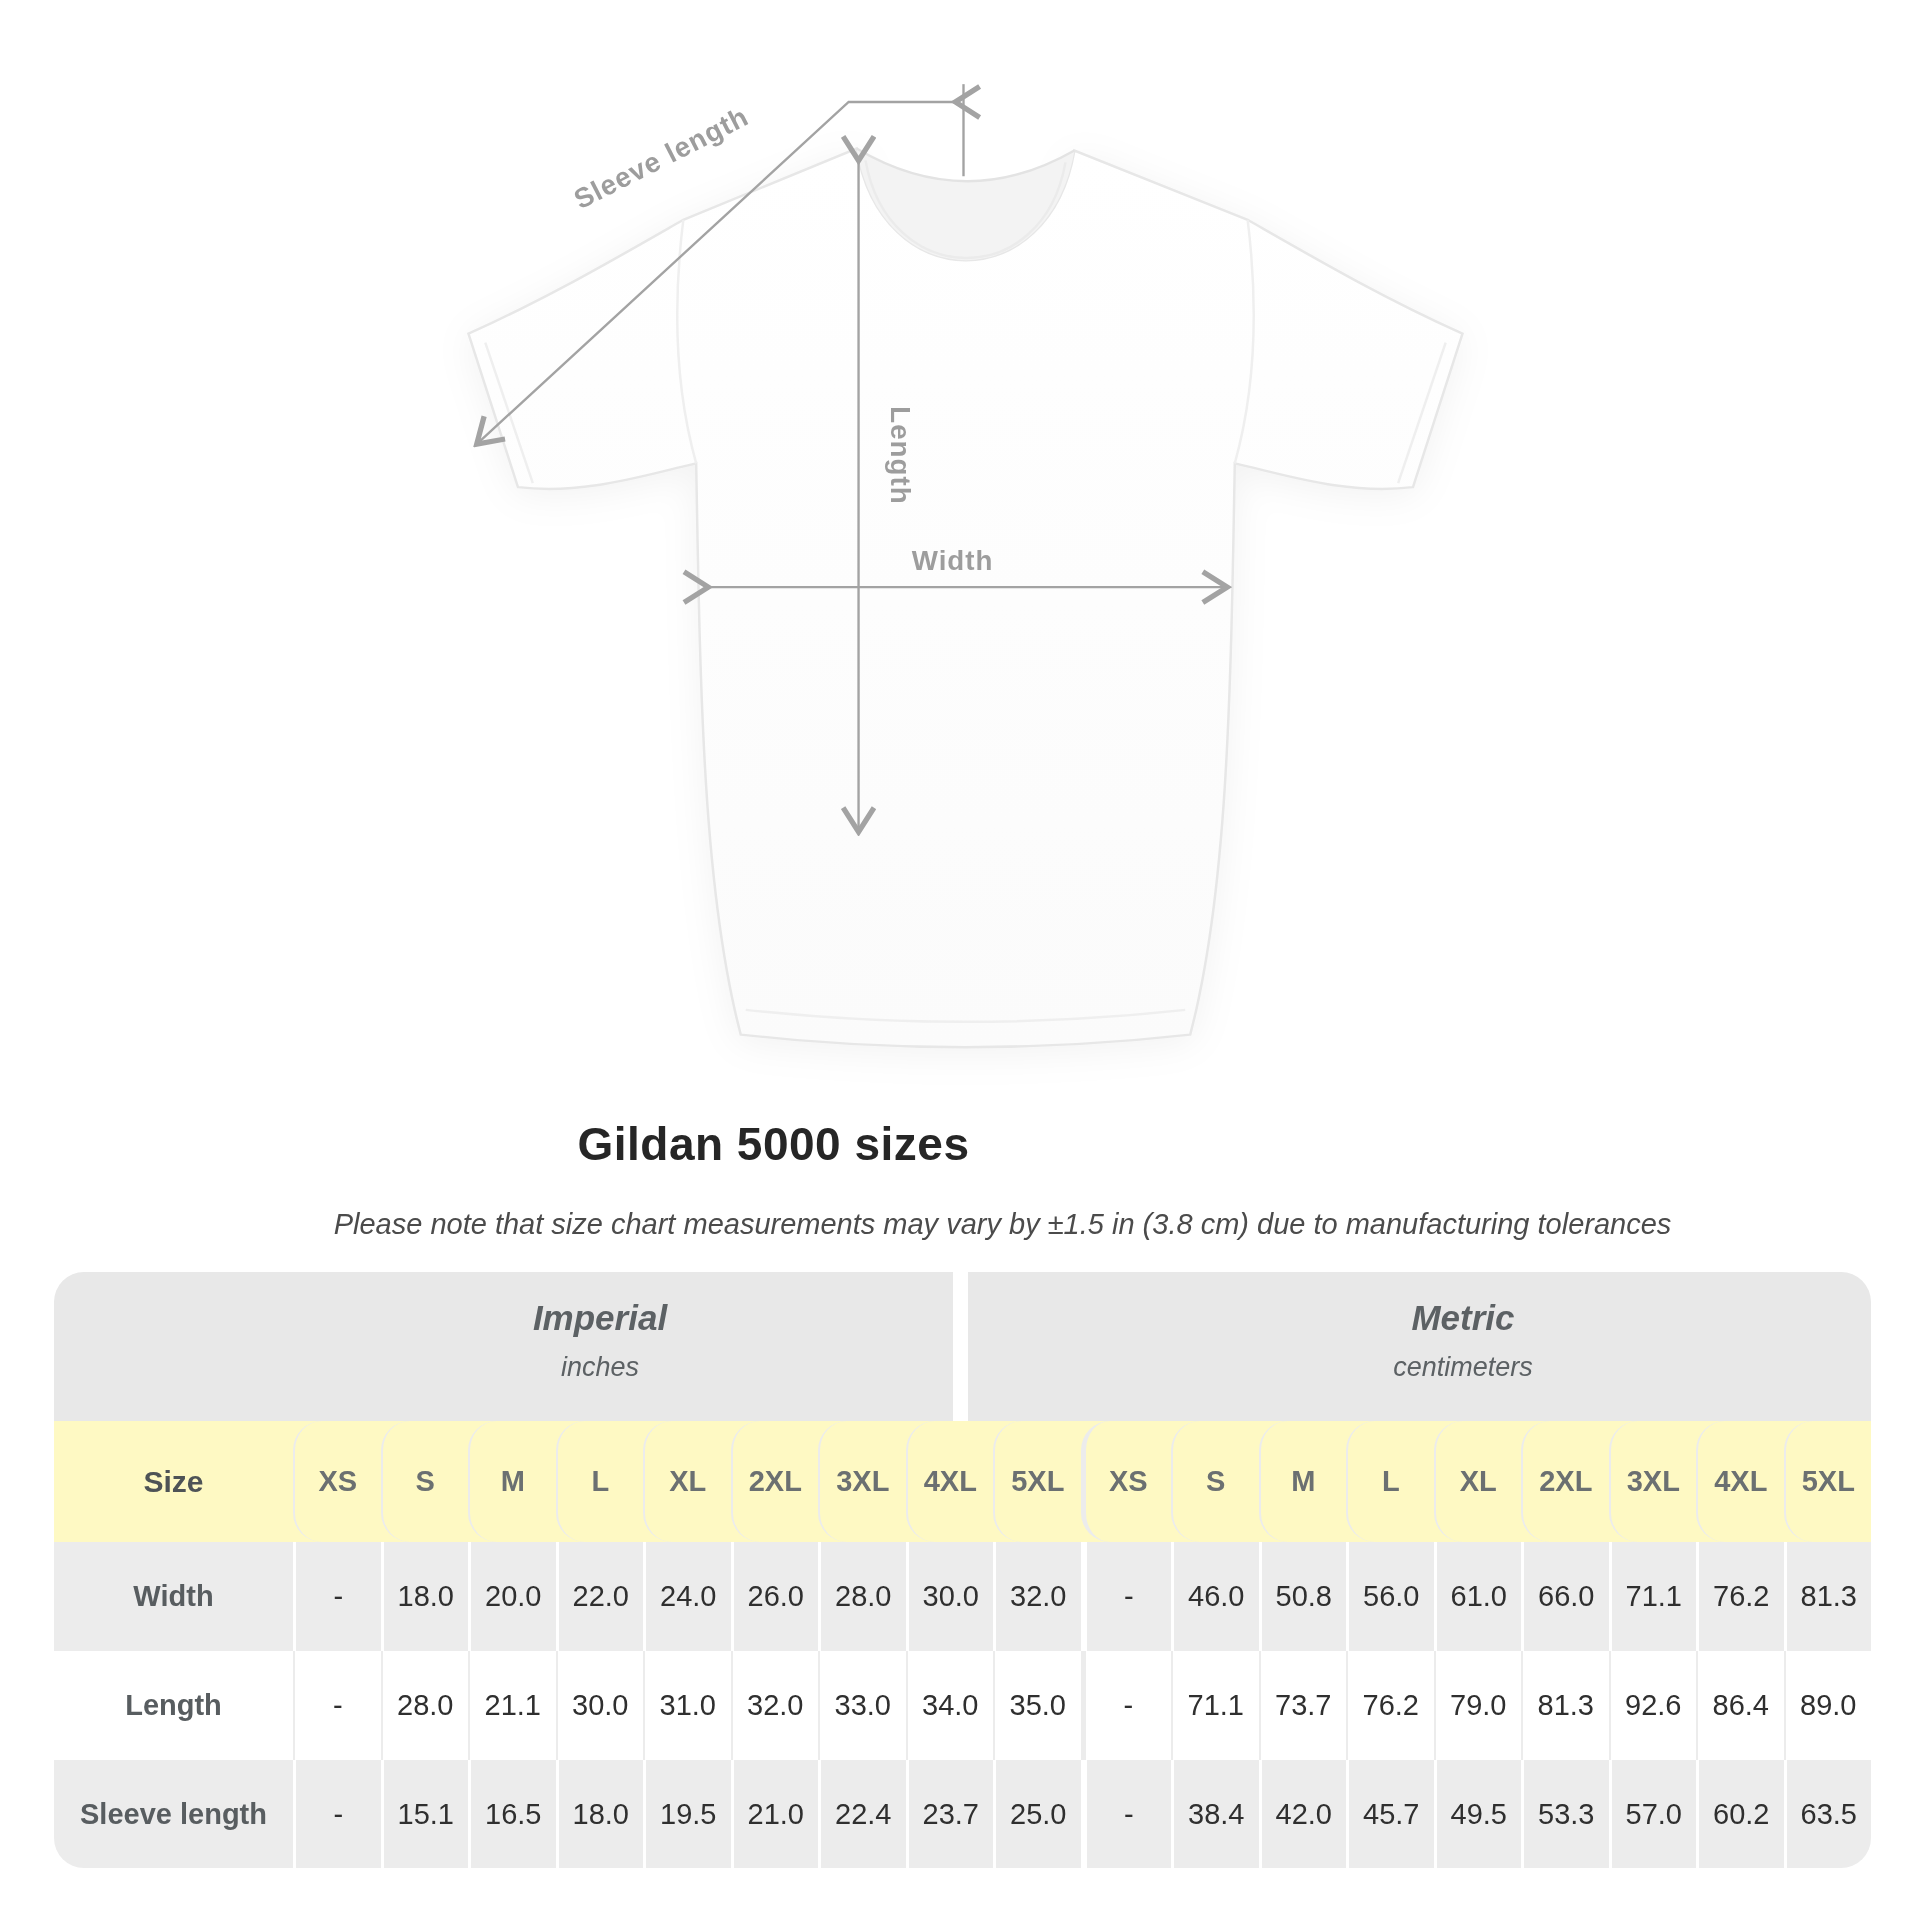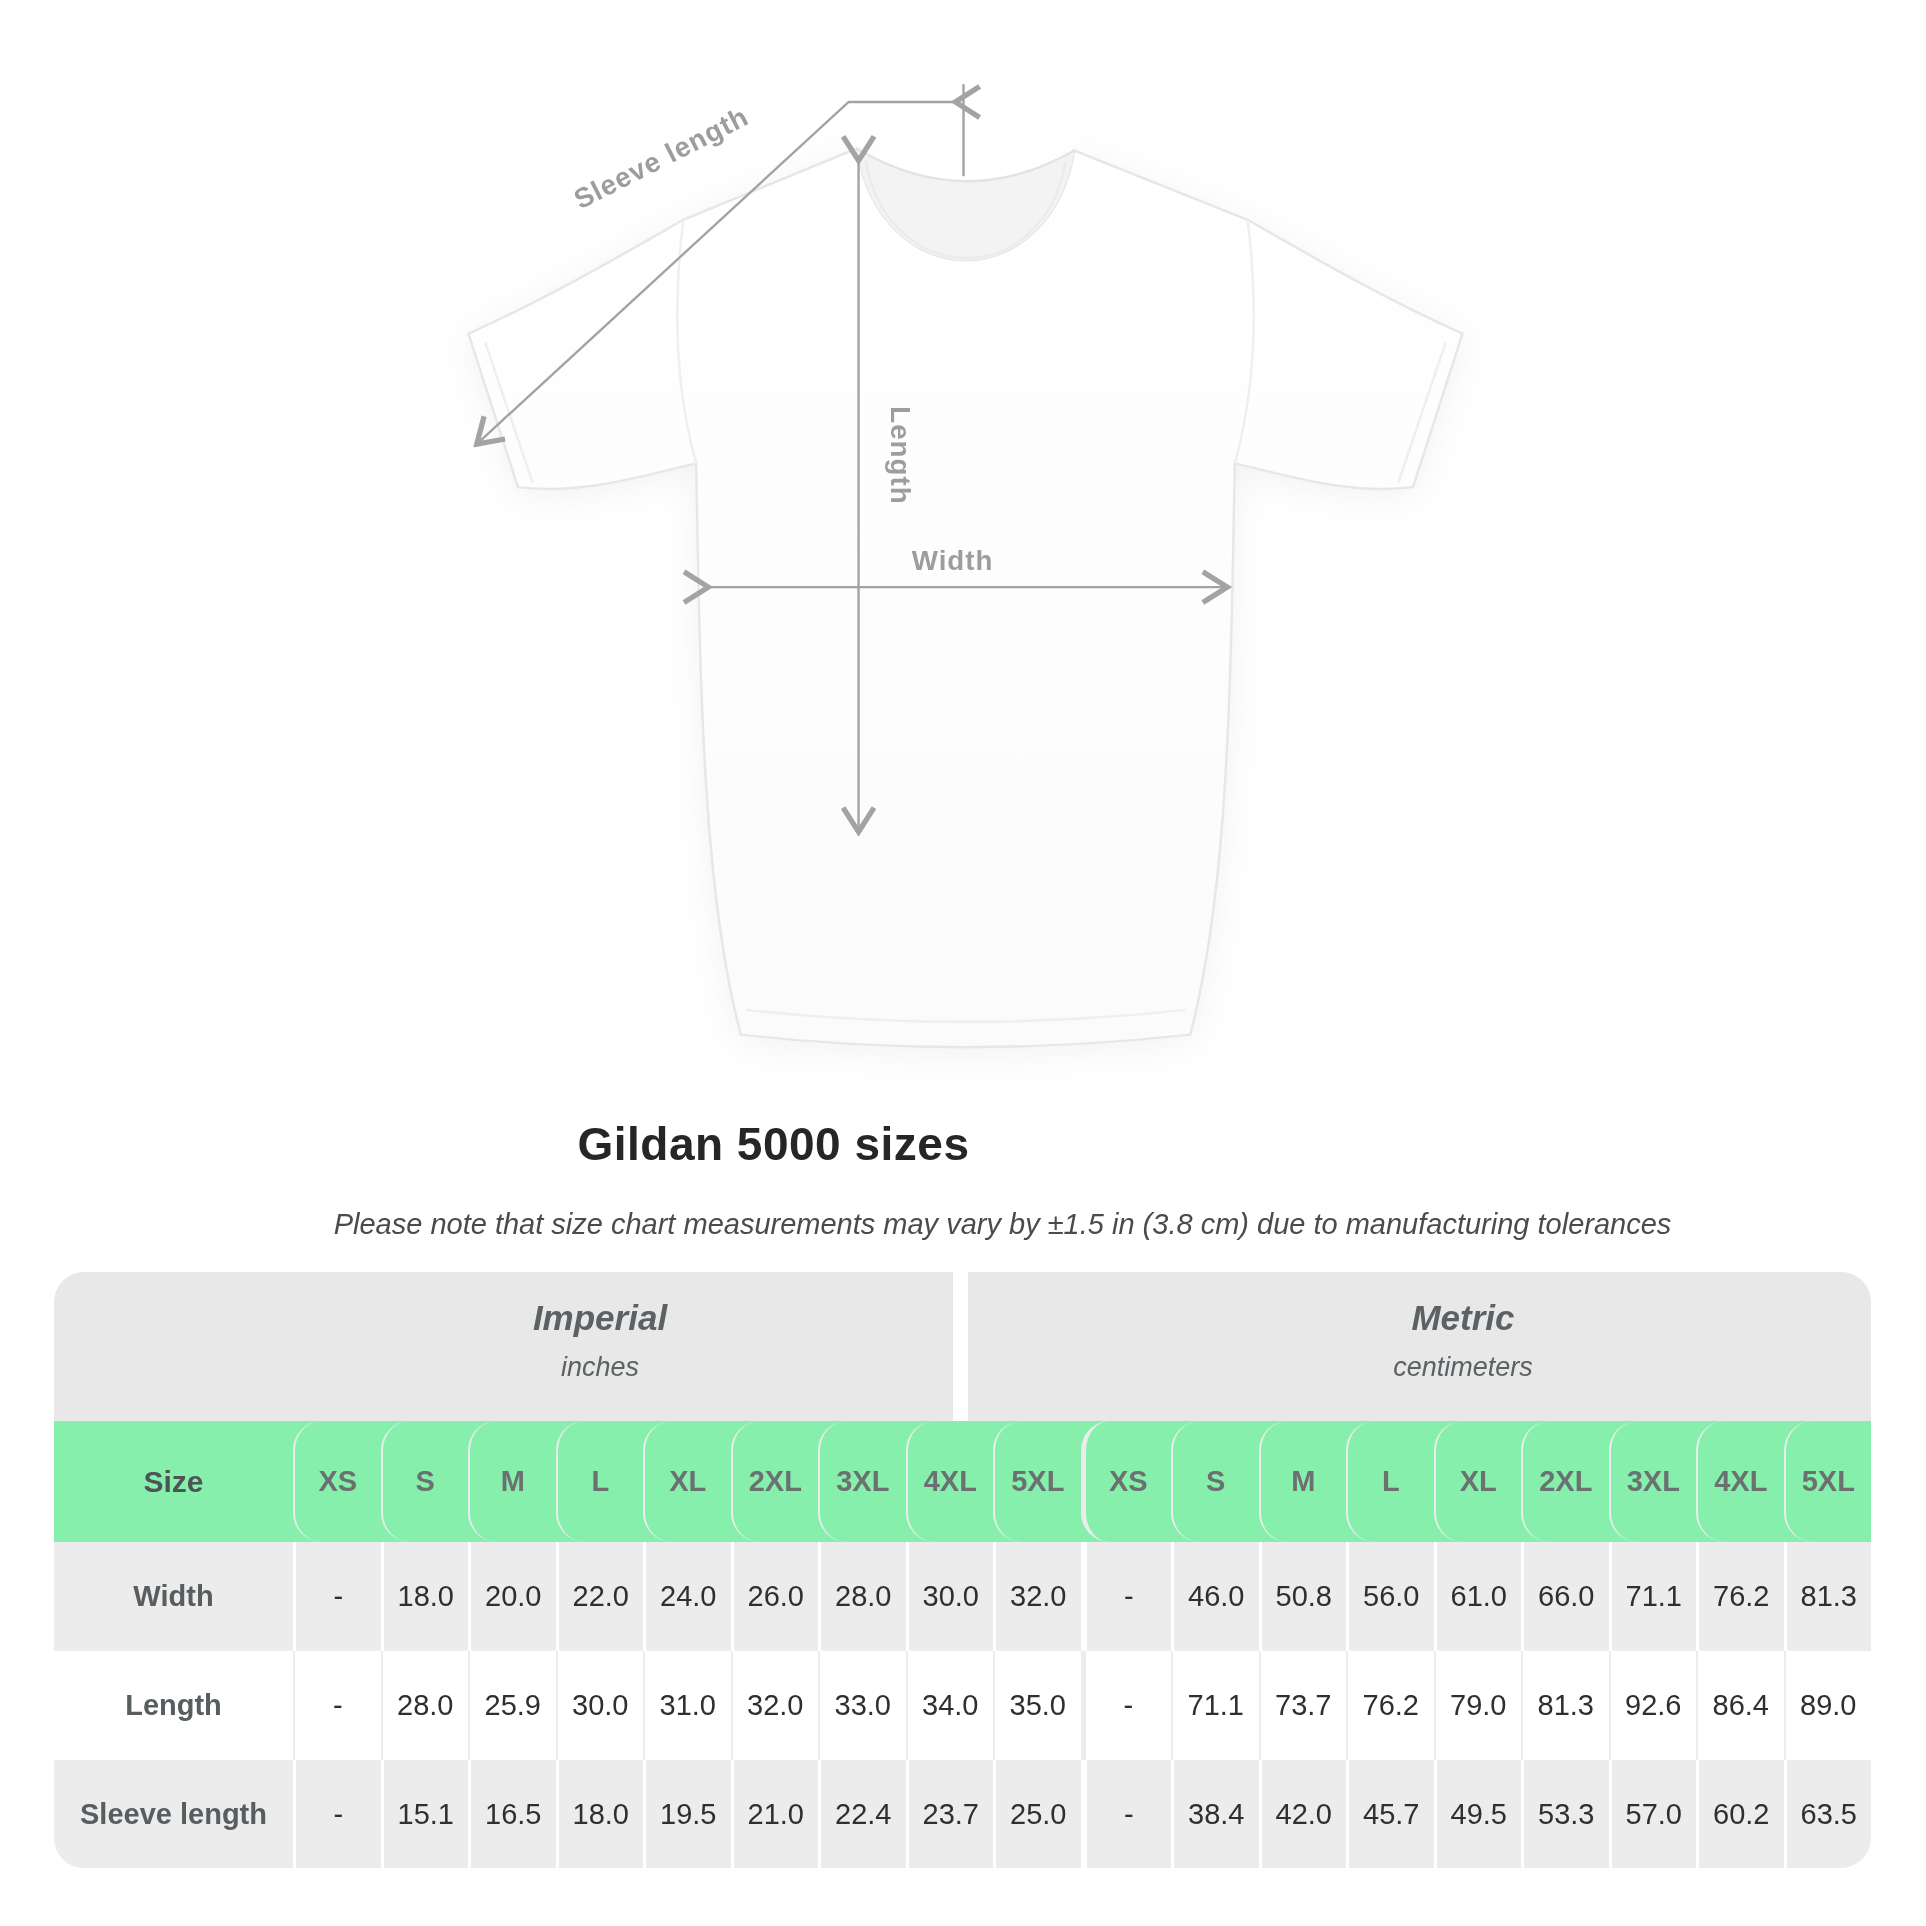--- a/index.html
+++ b/index.html
@@ -28,21 +28,21 @@
   .band-bg.right{left:914px;width:903px;border-radius:0 30px 0 0;}
   .band-label{position:absolute;top:0;transform:translateX(-50%);text-align:center;}
   .band-label .gname{font-size:35px;font-weight:bold;font-style:italic;color:#5c6164;margin-top:26px;}
   .band-label .gunit{font-size:27px;font-style:italic;color:#5c6164;margin-top:14px;}
   .trow{display:flex;width:1817px;}
   .trow .cell{
     flex:1;display:flex;align-items:center;justify-content:center;
     font-size:29px;color:#2f2f2f;
   }
   .trow .c0{flex:0 0 239px;font-weight:bold;color:#585d60;}
-  .row-header{height:121px;background:#86efac;}
+  .row-header{height:121px;background:#fef9c3;}
   .row-header .cell{font-weight:bold;color:#6b7071;}
   .row-header .c0{font-size:30px;color:#4e5356;}
   .row-header .cell + .cell{border-left:2px solid #ececec;border-radius:29px;}
   .row-header .sep-strong{border-left:5px solid #ececec !important;}
   .row-g{height:109px;background:#ececec;}
   .row-g .cell + .cell{border-left:3px solid #ffffff;}
   .row-g .sep-strong{border-left:6px solid #ffffff !important;}
   .row-w{height:109px;background:#ffffff;}
   .row-w .cell + .cell{border-left:2px solid #ececec;}
   .row-w .sep-strong{border-left:5px solid #ececec !important;}
@@ -165,21 +165,21 @@
         <div class="cell">61.0</div>
         <div class="cell">66.0</div>
         <div class="cell">71.1</div>
         <div class="cell">76.2</div>
         <div class="cell">81.3</div>
       </div>
       <div class="trow row-w">
         <div class="cell c0">Length</div>
         <div class="cell">-</div>
         <div class="cell">28.0</div>
-        <div class="cell">25.9</div>
+        <div class="cell">21.1</div>
         <div class="cell">30.0</div>
         <div class="cell">31.0</div>
         <div class="cell">32.0</div>
         <div class="cell">33.0</div>
         <div class="cell">34.0</div>
         <div class="cell">35.0</div>
         <div class="cell sep-strong">-</div>
         <div class="cell">71.1</div>
         <div class="cell">73.7</div>
         <div class="cell">76.2</div>

